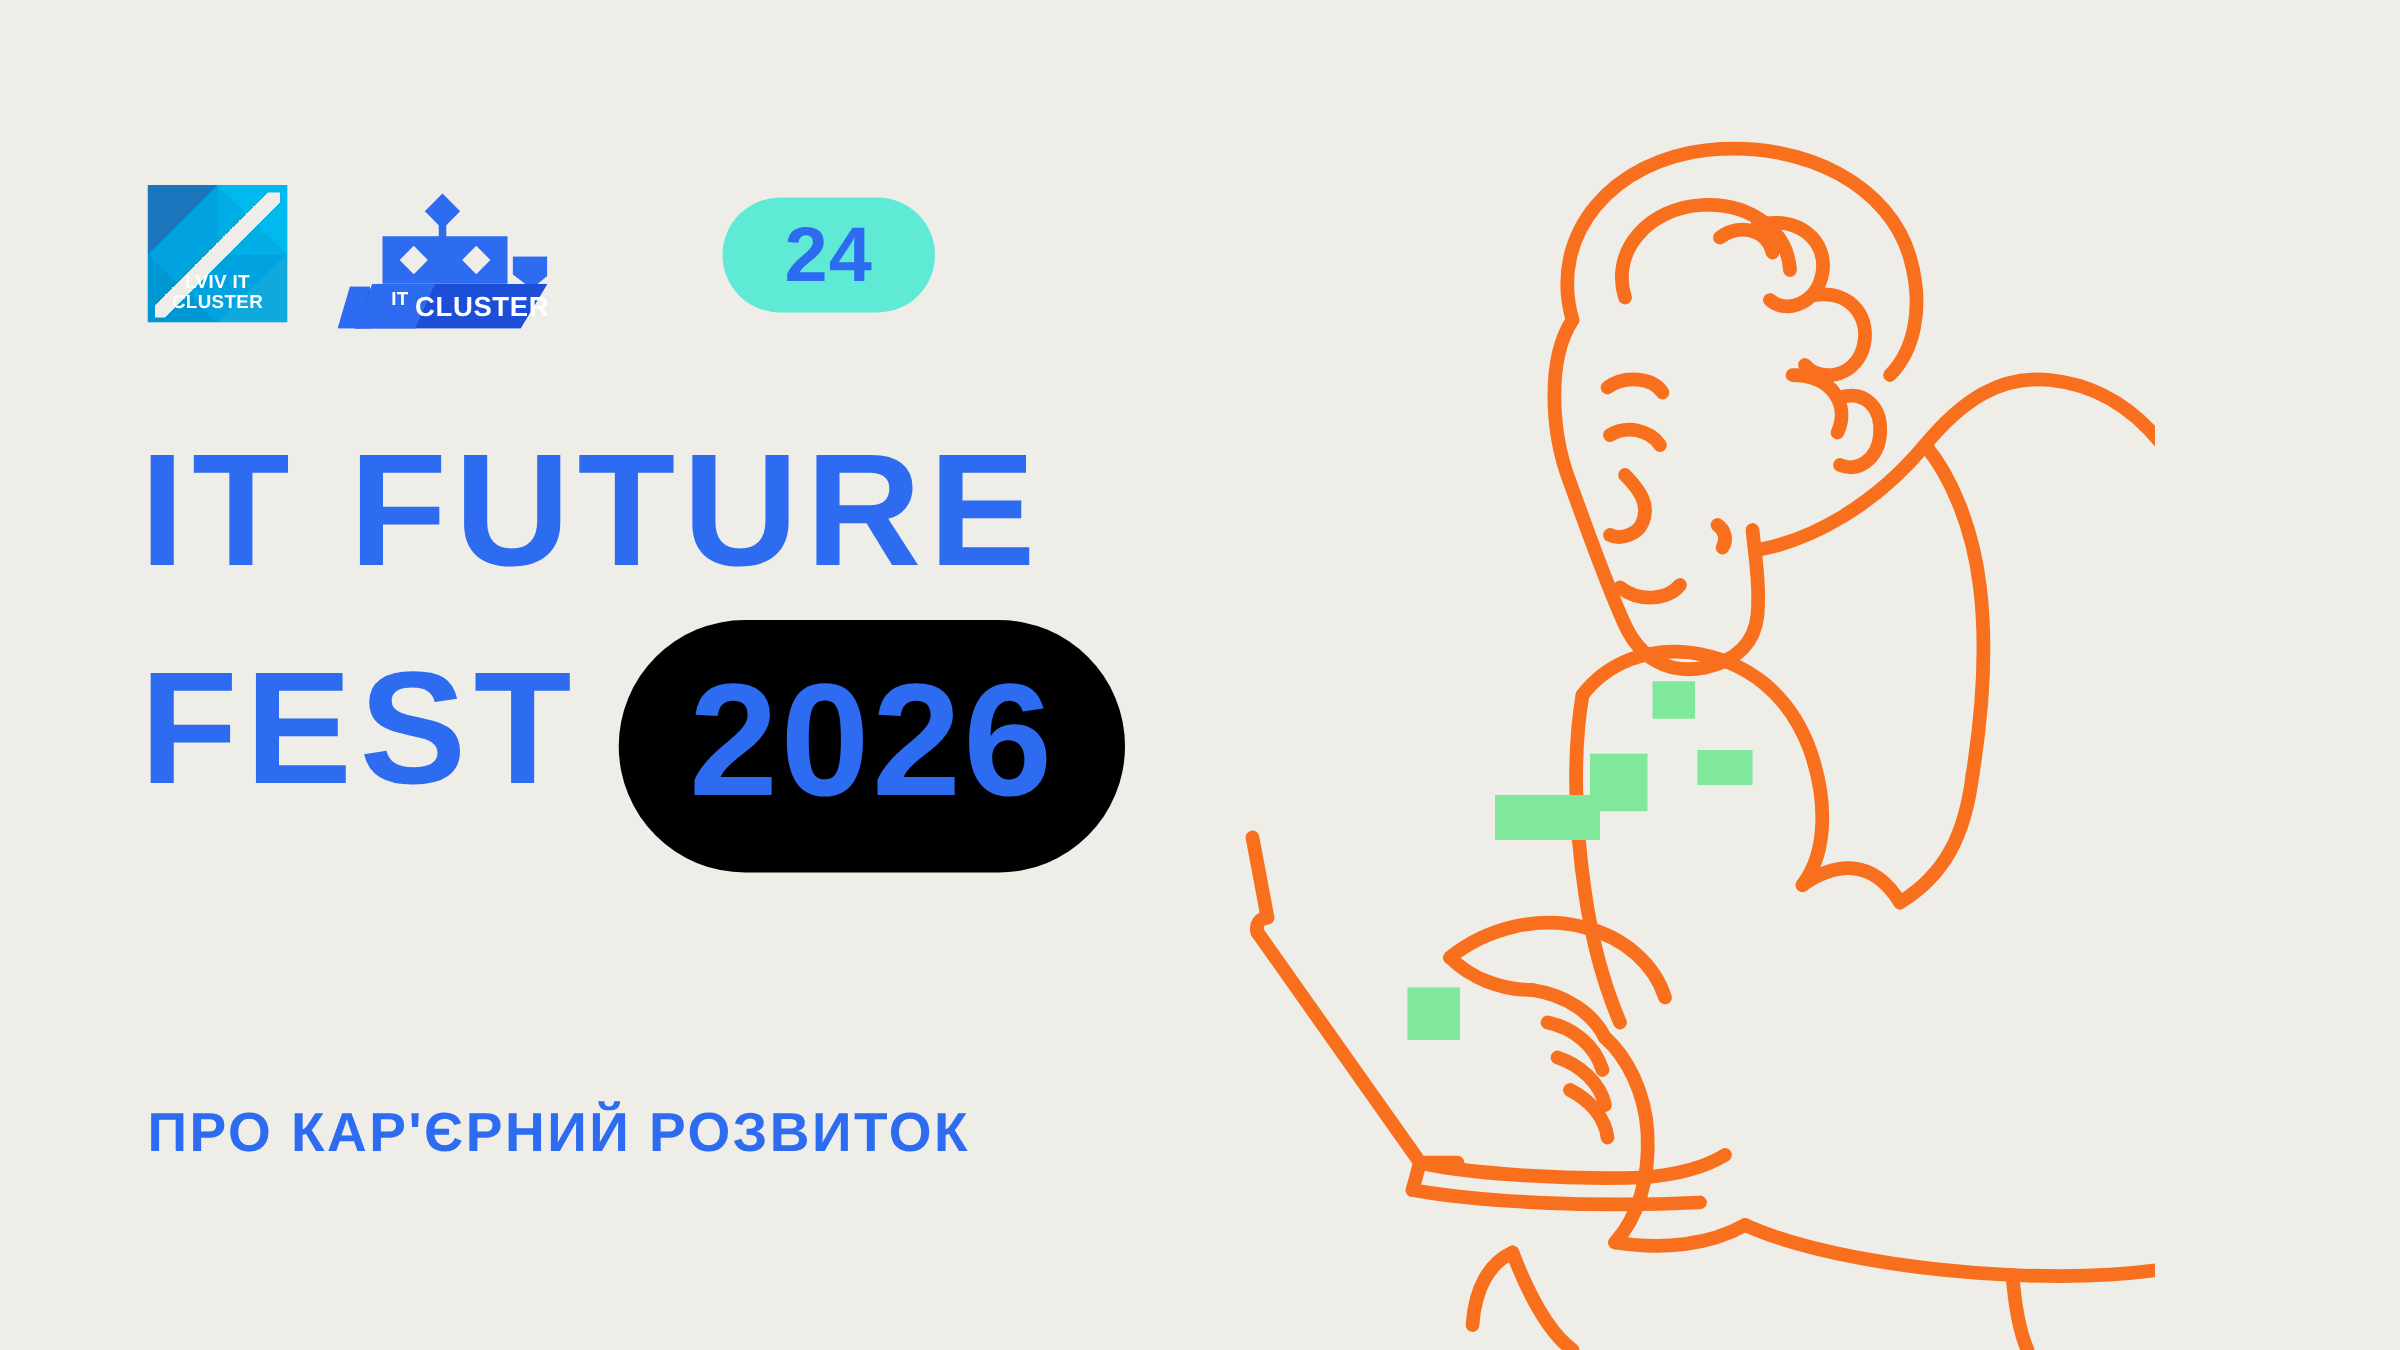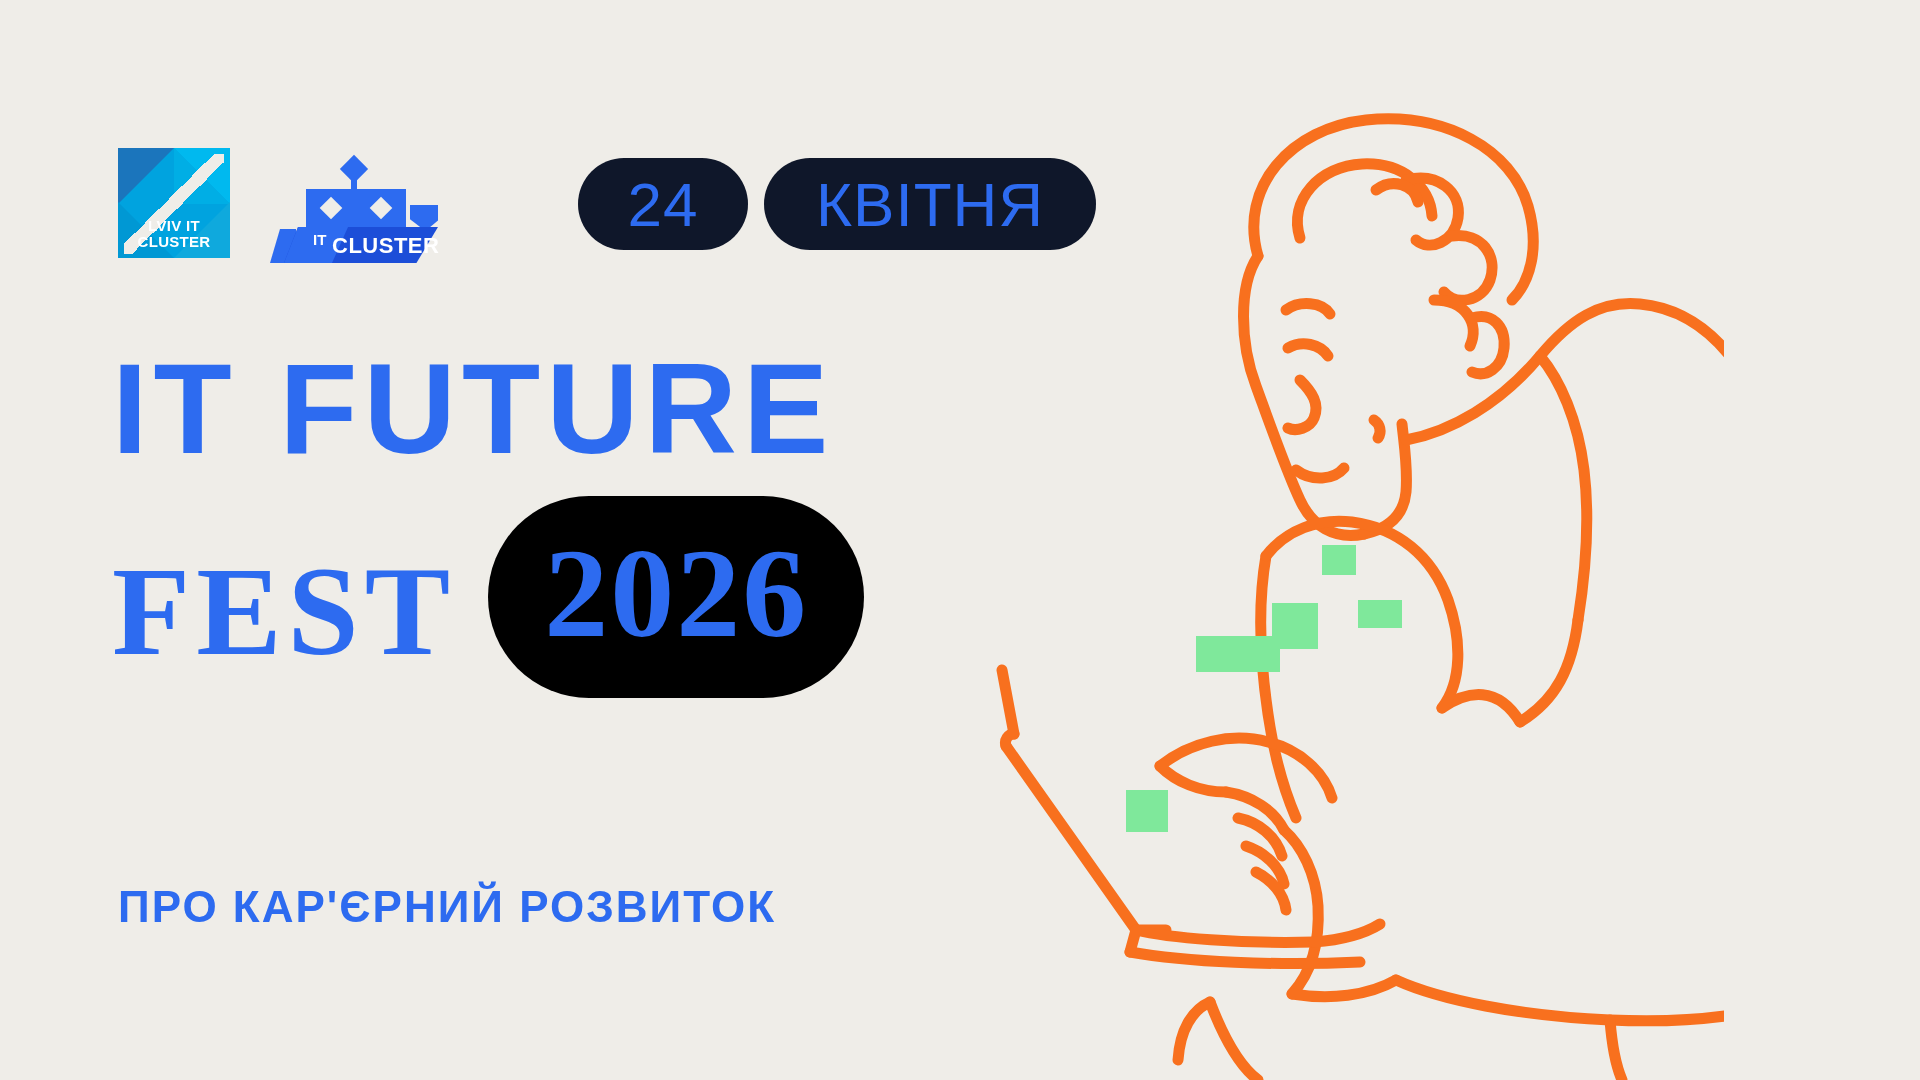--- a/index.html
+++ b/index.html
@@ -78,45 +78,45 @@
 
   
   .date-row {
     position: absolute;
     left: 578px;
     top: 158px;
     display: flex;
     gap: 16px;
   }
   .pill {
-    background: #0f172a;
+    background: #5eead4;
     border-radius: 999px;
     display: flex;
     align-items: center;
     justify-content: center;
     color: #2D6BF0;
-    font-weight: normal;
+    font-weight: bold;
     font-size: 62px;
     letter-spacing: 1px;
   }
   .pill-day { width: 170px; height: 92px; }
   .pill-month { padding: 0 52px; height: 92px; }
 
   
   .headline {
     position: absolute;
     left: 112px;
     top: 322px;
     color: #2D6BF0;
     font-weight: bold;
     font-size: 128px;
     line-height: 174px;
     letter-spacing: 6px;
   }
-  .line2 { position: relative; display: flex; align-items: flex-end; font-family: Liberation Serif, serif; }
+  .line2 { position: relative; display: flex; align-items: flex-start; }
   .year-badge {
     position: relative;
     margin-left: 32px;
     background: #000000;
     border-radius: 999px;
     padding: 10px 56px 18px 56px;
     color: #2D6BF0;
     display: inline-block;
     letter-spacing: 2px;
   }
@@ -253,21 +253,20 @@
       <div class="rb-wing"></div>
       <div class="rb-body"></div>
       <div class="rb-body-light"></div>
       <div class="rb-it">IT</div>
       <div class="rb-future">CLUSTER</div>
     </div>
   </div>
 
   <div class="date-row">
     <div class="pill pill-day">24</div>
-    <div class="pill pill-month">КВІТНЯ</div>
   </div>
 
   <div class="headline">
     <div>IT FUTURE</div>
     <div class="line2">
       <span>FEST</span>
       <span class="year-badge">2026</span>
     </div>
   </div>
 

